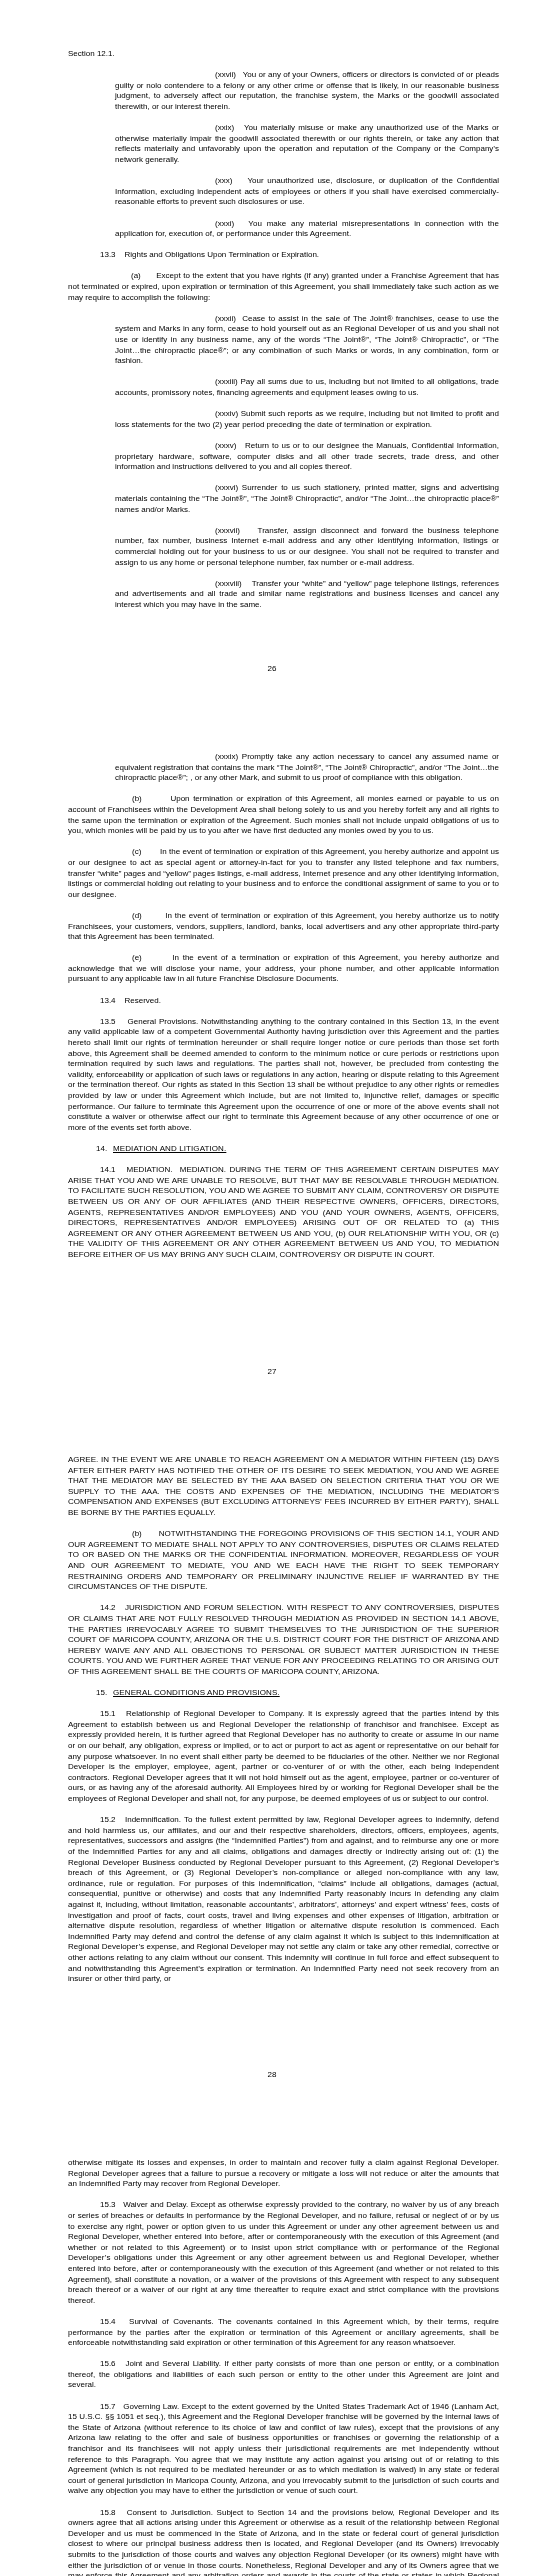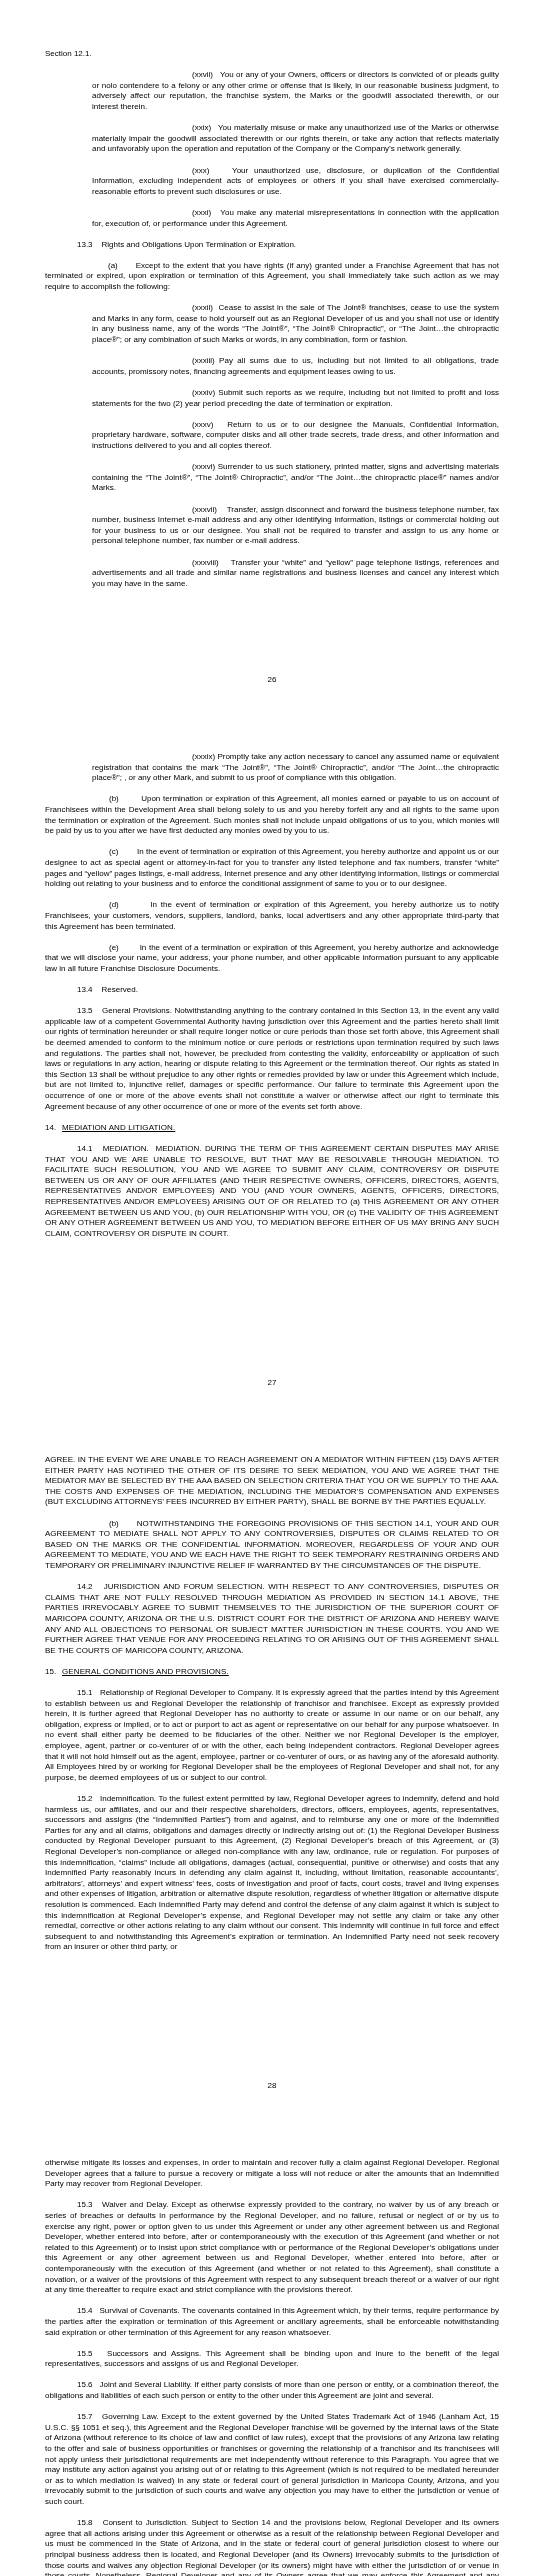--- a/index.html
+++ b/index.html
@@ -7,38 +7,38 @@
     width: 544px;
     background: #ffffff;
     color: #000000;
     font-family: "Liberation Sans", "DejaVu Sans", sans-serif;
     font-size: 8px;
     line-height: 10.6px;
   }
   .page {
     box-sizing: border-box;
     height: 703px;
-    padding: 49px 45px 0 45px;
+    padding: 49px 45px 0 68px;
     position: relative;
     overflow: hidden;
     background: #ffffff;
   }
   .block { margin: 0 0 10.6px 0; text-align: justify; }
   .b-plain   { text-align: left; }
   .b-item    { text-indent: 100px; margin-left: 47px; }
   .b-letter  { text-indent: 64px; }
   .b-section { text-indent: 32px; }
   .b-suba    { text-indent: 63px; }
   .b-cont    { }
-  .b-heading { text-align: left; }
+  .b-heading { text-align: left; margin-left: 28px; }
   .h-num   { display: inline-block; min-width: 17px; }
   .h-title { text-decoration: underline; letter-spacing: 0.1px; }
   .page-number {
     position: absolute;
-    left: 0; right: 0; bottom: 17px;
+    left: 0; right: 0; bottom: 28px;
     text-align: center;
     text-indent: 0;
   }
 </style>
 </head>
 <body>
 
 <main class="doc">
     <section class="page">
       <p class="block b-plain">Section 12.1.</p>
@@ -75,19 +75,18 @@
       <p class="block b-section">14.2&nbsp;&nbsp;&nbsp;JURISDICTION AND FORUM SELECTION. WITH RESPECT TO ANY CONTROVERSIES, DISPUTES OR CLAIMS THAT ARE NOT FULLY RESOLVED THROUGH MEDIATION AS PROVIDED IN SECTION 14.1 ABOVE, THE PARTIES IRREVOCABLY AGREE TO SUBMIT THEMSELVES TO THE JURISDICTION OF THE SUPERIOR COURT OF MARICOPA COUNTY, ARIZONA OR THE U.S. DISTRICT COURT FOR THE DISTRICT OF ARIZONA AND HEREBY WAIVE ANY AND ALL OBJECTIONS TO PERSONAL OR SUBJECT MATTER JURISDICTION IN THESE COURTS.  YOU AND WE FURTHER AGREE THAT VENUE FOR ANY PROCEEDING RELATING TO OR ARISING OUT OF THIS AGREEMENT SHALL BE THE COURTS OF MARICOPA COUNTY, ARIZONA.</p>
       <p class="block b-heading"><span class="h-num">15.</span><span class="h-title">GENERAL CONDITIONS AND PROVISIONS.</span></p>
       <p class="block b-section">15.1&nbsp;&nbsp;&nbsp;Relationship of Regional Developer to Company.  It is expressly agreed that the parties intend by this Agreement to establish between us and Regional Developer the relationship of franchisor and franchisee.  Except as expressly provided herein, it is further agreed that Regional Developer has no authority to create or assume in our name or on our behalf, any obligation, express or implied, or to act or purport to act as agent or representative on our behalf for any purpose whatsoever.  In no event shall either party be deemed to be fiduciaries of the other.  Neither we nor Regional Developer is the employer, employee, agent, partner or co-venturer of or with the other, each being independent contractors.  Regional Developer agrees that it will not hold himself out as the agent, employee, partner or co-venturer of ours, or as having any of the aforesaid authority.  All Employees hired by or working for Regional Developer shall be the employees of Regional Developer and shall not, for any purpose, be deemed employees of us or subject to our control.</p>
       <p class="block b-section">15.2&nbsp;&nbsp;&nbsp;Indemnification.  To the fullest extent permitted by law, Regional Developer agrees to indemnify, defend and hold harmless us, our affiliates, and our and their respective shareholders, directors, officers, employees, agents, representatives, successors and assigns (the “Indemnified Parties”) from and against, and to reimburse any one or more of the Indemnified Parties for any and all claims, obligations and damages directly or indirectly arising out of: (1) the Regional Developer Business conducted by Regional Developer pursuant to this Agreement, (2) Regional Developer’s breach of this Agreement, or (3) Regional Developer’s non-compliance or alleged non-compliance with any law, ordinance, rule or regulation.  For purposes of this indemnification, “claims” include all obligations, damages (actual, consequential, punitive or otherwise) and costs that any Indemnified Party reasonably incurs in defending any claim against it, including, without limitation, reasonable accountants’, arbitrators’, attorneys’ and expert witness’ fees, costs of investigation and proof of facts, court costs, travel and living expenses and other expenses of litigation, arbitration or alternative dispute resolution, regardless of whether litigation or alternative dispute resolution is commenced.  Each Indemnified Party may defend and control the defense of any claim against it which is subject to this indemnification at Regional Developer’s expense, and Regional Developer may not settle any claim or take any other remedial, corrective or other actions relating to any claim without our consent. This indemnity will continue in full force and effect subsequent to and notwithstanding this Agreement’s expiration or termination.  An Indemnified Party need not seek recovery from an insurer or other third party, or</p>
       <div class="page-number">28</div>
     </section>
     <section class="page">
       <p class="block b-cont">otherwise mitigate its losses and expenses, in order to maintain and recover fully a claim against Regional Developer.  Regional Developer agrees that a failure to pursue a recovery or mitigate a loss will not reduce or alter the amounts that an Indemnified Party may recover from Regional Developer.</p>
       <p class="block b-section">15.3&nbsp;&nbsp;&nbsp;Waiver and Delay.  Except as otherwise expressly provided to the contrary, no waiver by us of any breach or series of breaches or defaults in performance by the Regional Developer, and no failure, refusal or neglect of or by us to exercise any right, power or option given to us under this Agreement or under any other agreement between us and Regional Developer, whether entered into before, after or contemporaneously with the execution of this Agreement (and whether or not related to this Agreement) or to insist upon strict compliance with or performance of the Regional Developer’s obligations under this Agreement or any other agreement between us and Regional Developer, whether entered into before, after or contemporaneously with the execution of this Agreement (and whether or not related to this Agreement), shall constitute a novation, or a waiver of the provisions of this Agreement with respect to any subsequent breach thereof or a waiver of our right at any time thereafter to require exact and strict compliance with the provisions thereof.</p>
       <p class="block b-section">15.4&nbsp;&nbsp;&nbsp;Survival of Covenants.  The covenants contained in this Agreement which, by their terms, require performance by the parties after the expiration or termination of this Agreement or ancillary agreements, shall be enforceable notwithstanding said expiration or other termination of this Agreement for any reason whatsoever.</p>
-      <p class="block b-section">15.5&nbsp;&nbsp;&nbsp;Successors and Assigns.  This Agreement shall be binding upon and inure to the benefit of the legal representatives, successors and assigns of us and Regional Developer.</p>
       <p class="block b-section">15.6&nbsp;&nbsp;&nbsp;Joint and Several Liability.  If either party consists of more than one person or entity, or a combination thereof, the obligations and liabilities of each such person or entity to the other under this Agreement are joint and several.</p>
       <p class="block b-section">15.7&nbsp;&nbsp;&nbsp;Governing Law.  Except to the extent governed by the United States Trademark Act of 1946 (Lanham Act, 15 U.S.C. §§ 1051 et seq.), this Agreement and the Regional Developer franchise will be governed by the internal laws of the State of Arizona (without reference to its choice of law and conflict of law rules), except that the provisions of any Arizona law relating to the offer and sale of business opportunities or franchises or governing the relationship of a franchisor and its franchisees will not apply unless their jurisdictional requirements are met independently without reference to this Paragraph.  You agree that we may institute any action against you arising out of or relating to this Agreement (which is not required to be mediated hereunder or as to which mediation is waived) in any state or federal court of general jurisdiction in Maricopa County, Arizona, and you irrevocably submit to the jurisdiction of such courts and waive any objection you may have to either the jurisdiction or venue of such court.</p>
       <p class="block b-section">15.8&nbsp;&nbsp;&nbsp;Consent to Jurisdiction.  Subject to Section 14 and the provisions below, Regional Developer and its owners agree that all actions arising under this Agreement or otherwise as a result of the relationship between Regional Developer and us must be commenced in the State of Arizona, and in the state or federal court of general jurisdiction closest to where our principal business address then is located, and Regional Developer (and its Owners) irrevocably submits to the jurisdiction of those courts and waives any objection Regional Developer (or its owners) might have with either the jurisdiction of or venue in those courts. Nonetheless, Regional Developer and any of its Owners agree that we may enforce this Agreement and any arbitration orders and awards in the courts of the state or states in which Regional Developer or its Owners are domiciled.</p>
     </section>
   </main>
 
 
 </body></html>

